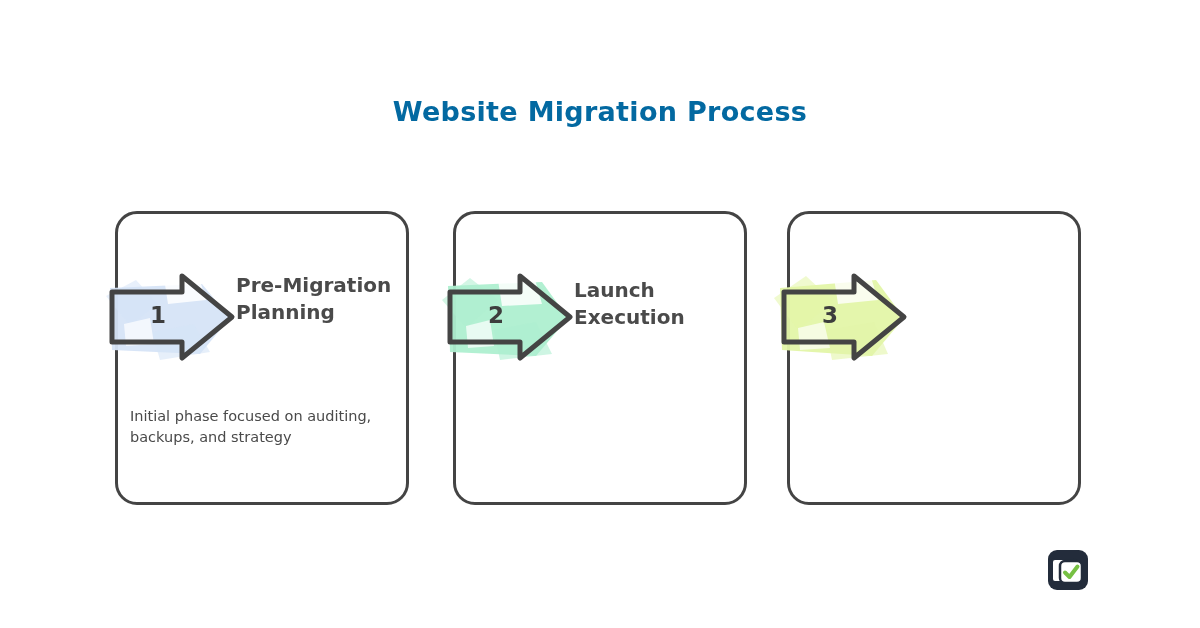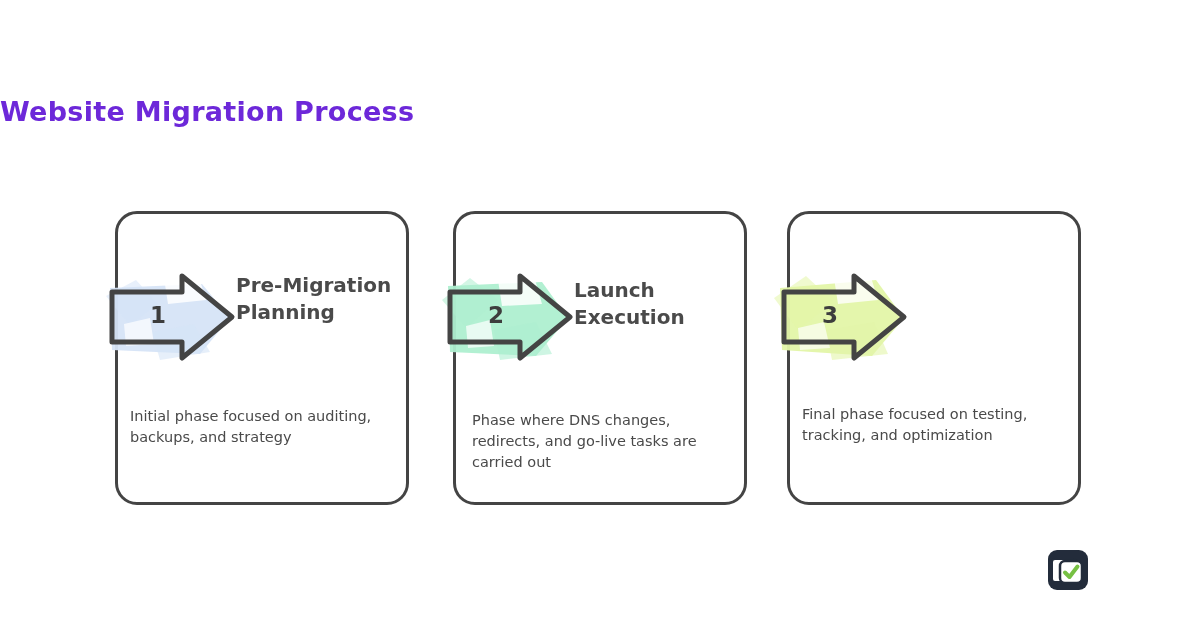--- a/index.html
+++ b/index.html
@@ -13,24 +13,24 @@
     font-family: "DejaVu Sans", sans-serif;
     position: relative;
     overflow: hidden;
   }
 
   #page-title {
     position: absolute;
     top: 96px;
     left: 0;
     width: 1200px;
-    text-align: left;
+    text-align: center;
     font-size: 27px;
     font-weight: bold;
-    color: #6d28d9;
+    color: #0369a1;
     letter-spacing: 0.3px;
     font-family: "DejaVu Sans", sans-serif;
   }
 
   .cards-row {
     position: absolute;
     top: 211px;
     left: 0;
     width: 1200px;
     height: 300px;
@@ -145,38 +145,36 @@
           <polygon points="-2,26 26,4 54,26 22,54" fill="#aeefd0" opacity="0.55"></polygon>
           <polygon points="50,56 92,48 108,80 56,86" fill="#aeefd0" opacity="0.6"></polygon>
           <polygon points="54,6 90,2 98,30 58,32" fill="#ffffff" opacity="0.85"></polygon>
           <polygon points="22,52 46,46 50,72 24,74" fill="#ffffff" opacity="0.7"></polygon>
         </g>
         <path d="M6 18 L76 18 L76 2 L126 43 L76 84 L76 68 L6 68 Z" fill="none" stroke="#444444" stroke-width="5" stroke-linejoin="round" stroke-linecap="round"></path>
       </svg>
       <div class="arrow-num">2</div>
     </div>
     <div class="step-title">Launch Execution</div>
-    <div class="step-desc">Phase where DNS changes, redirects, and go-live tasks are carried out</div>
   </div>
 
   <div class="card card-3">
     <div class="arrow-wrap">
       <svg viewBox="0 0 130 86" xmlns="http://www.w3.org/2000/svg">
         <g>
           <polygon points="2,14 98,6 126,44 94,82 4,76" fill="#e3f5a8" opacity="0.95"></polygon>
           <polygon points="-4,24 28,2 56,28 20,56" fill="#e3f5a8" opacity="0.55"></polygon>
           <polygon points="48,56 96,48 110,80 54,86" fill="#e3f5a8" opacity="0.6"></polygon>
           <polygon points="56,4 92,0 100,26 60,30" fill="#ffffff" opacity="0.8"></polygon>
           <polygon points="20,54 46,48 52,74 22,76" fill="#ffffff" opacity="0.65"></polygon>
         </g>
         <path d="M6 18 L76 18 L76 2 L126 43 L76 84 L76 68 L6 68 Z" fill="none" stroke="#444444" stroke-width="5" stroke-linejoin="round" stroke-linecap="round"></path>
       </svg>
       <div class="arrow-num">3</div>
     </div>
-    <div class="step-desc">Final phase focused on testing, tracking, and optimization</div>
   </div>
 
 </div>
 
 <div id="logo">
   <svg viewBox="0 0 44 44" xmlns="http://www.w3.org/2000/svg">
     <rect x="2" y="2" width="40" height="40" rx="9" ry="9" fill="#232c3b"></rect>
     <path d="M9 11 h18 a3 3 0 0 1 3 3 v17 a3 3 0 0 1 -3 3 h-18 a3 3 0 0 1 -3 -3 v-17 a3 3 0 0 1 3 -3 z" fill="#ffffff" stroke="#232c3b" stroke-width="2"></path>
     <rect x="14" y="13" width="22" height="22" rx="5" ry="5" fill="#ffffff" stroke="#232c3b" stroke-width="2.5"></rect>
     <path d="M19 24.5 L23.5 29 L31.5 18.5" fill="none" stroke="#76c043" stroke-width="4" stroke-linecap="round" stroke-linejoin="round"></path>

